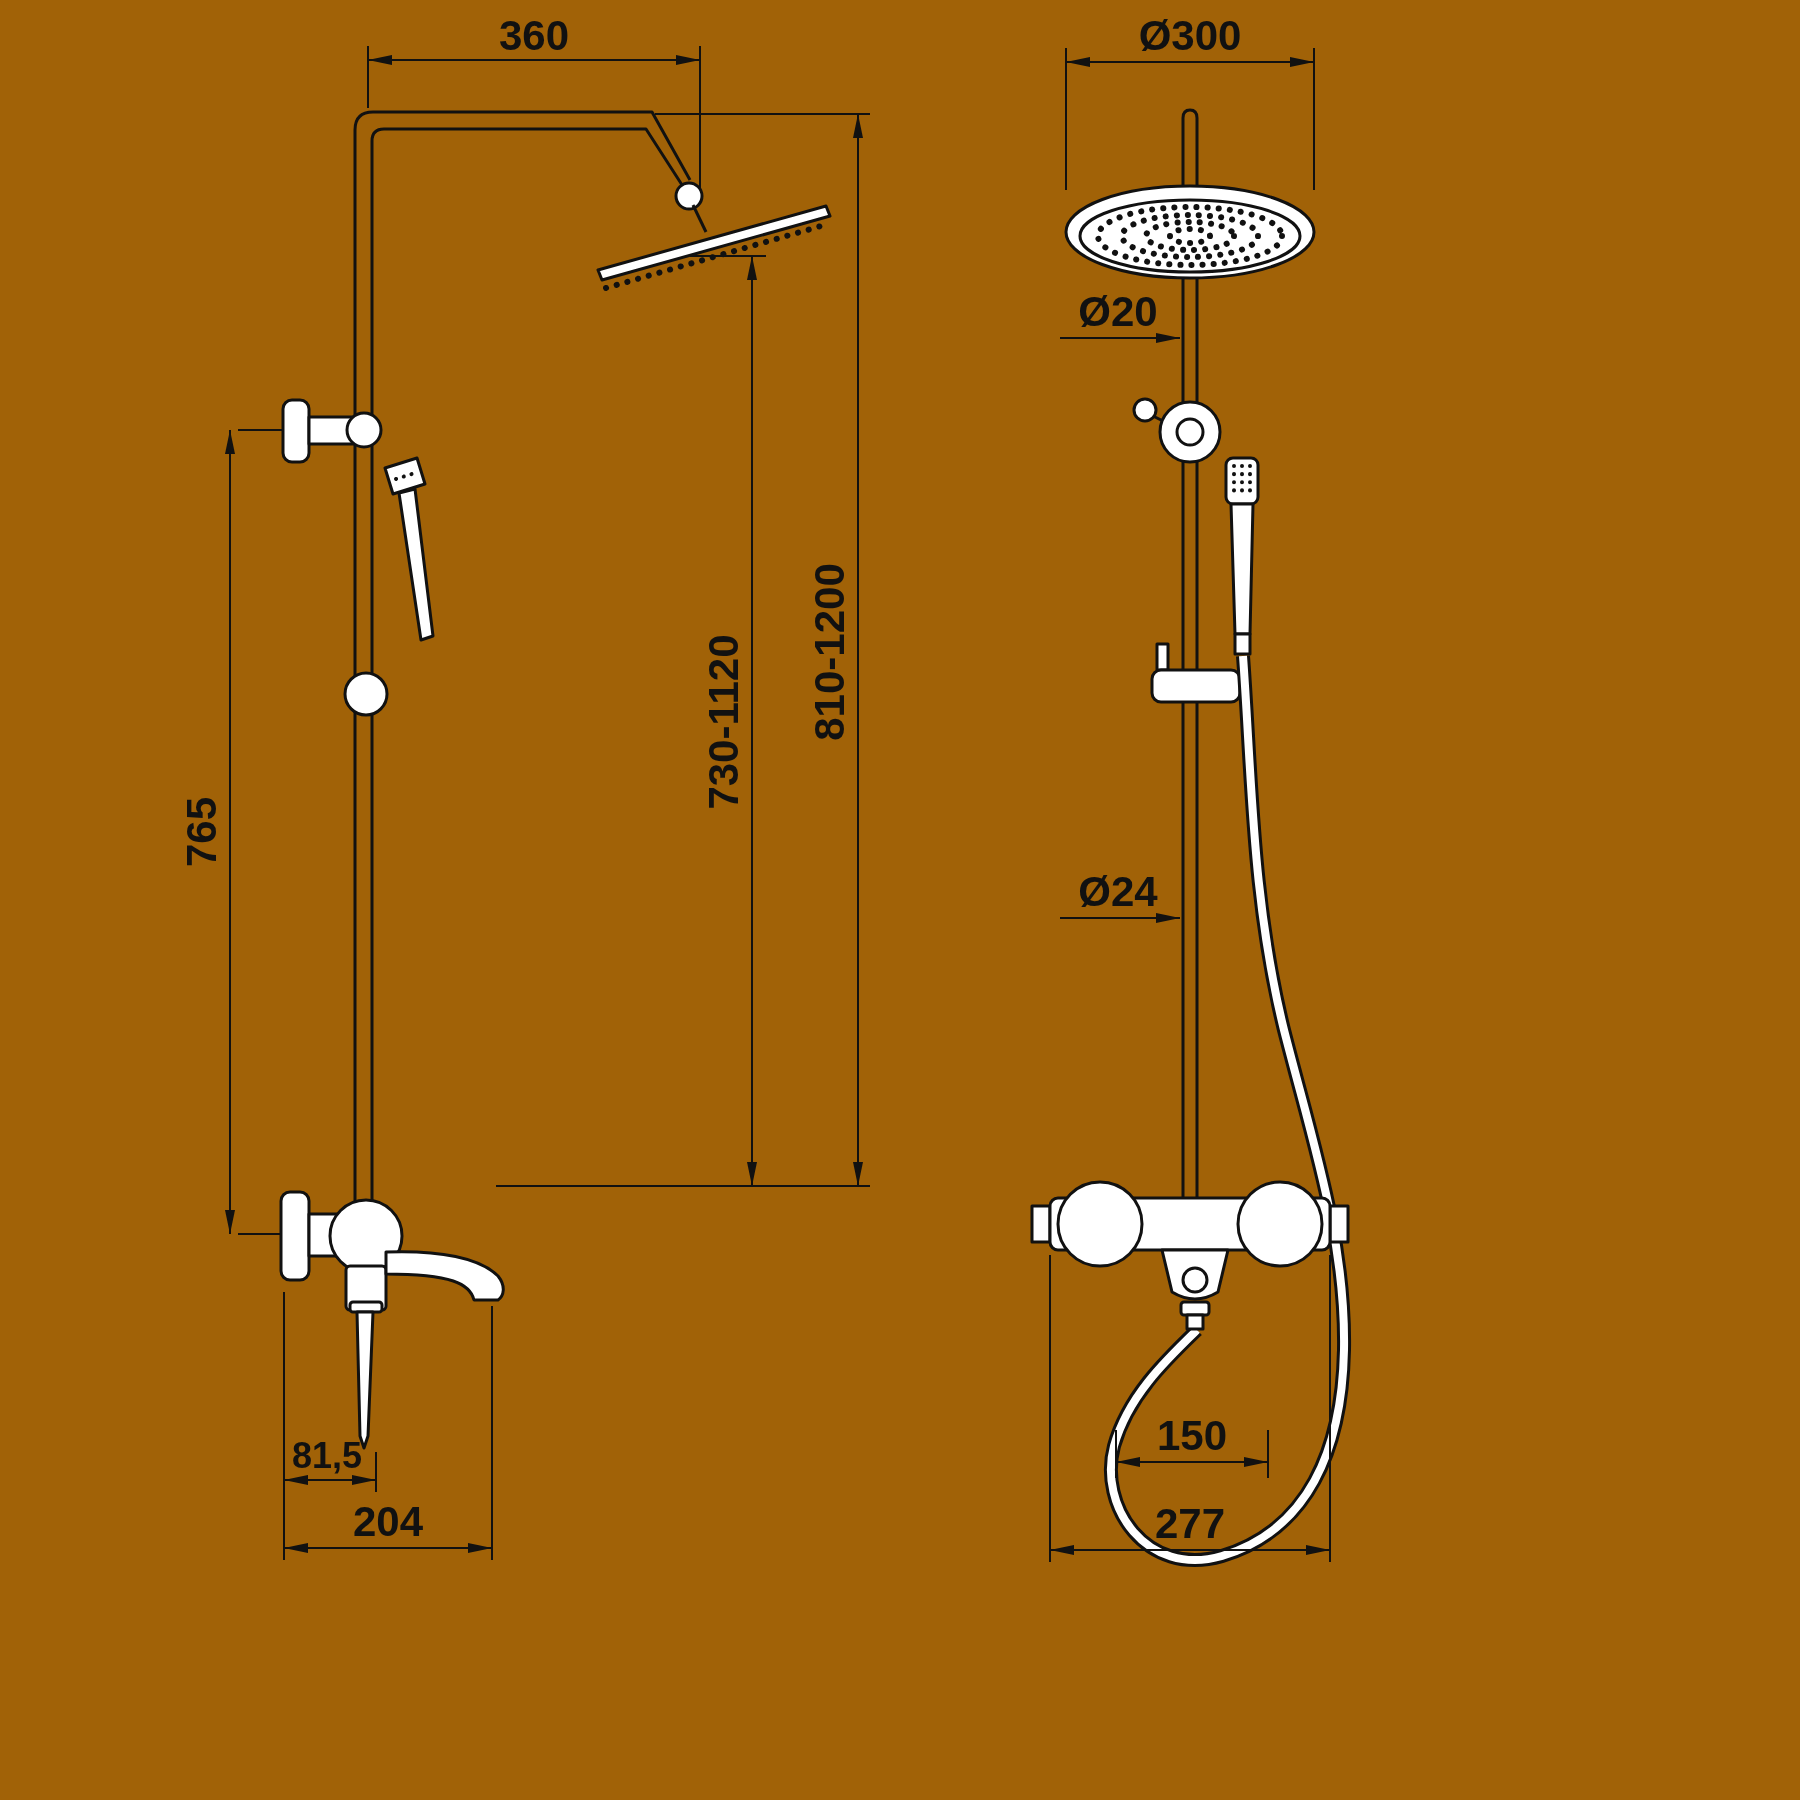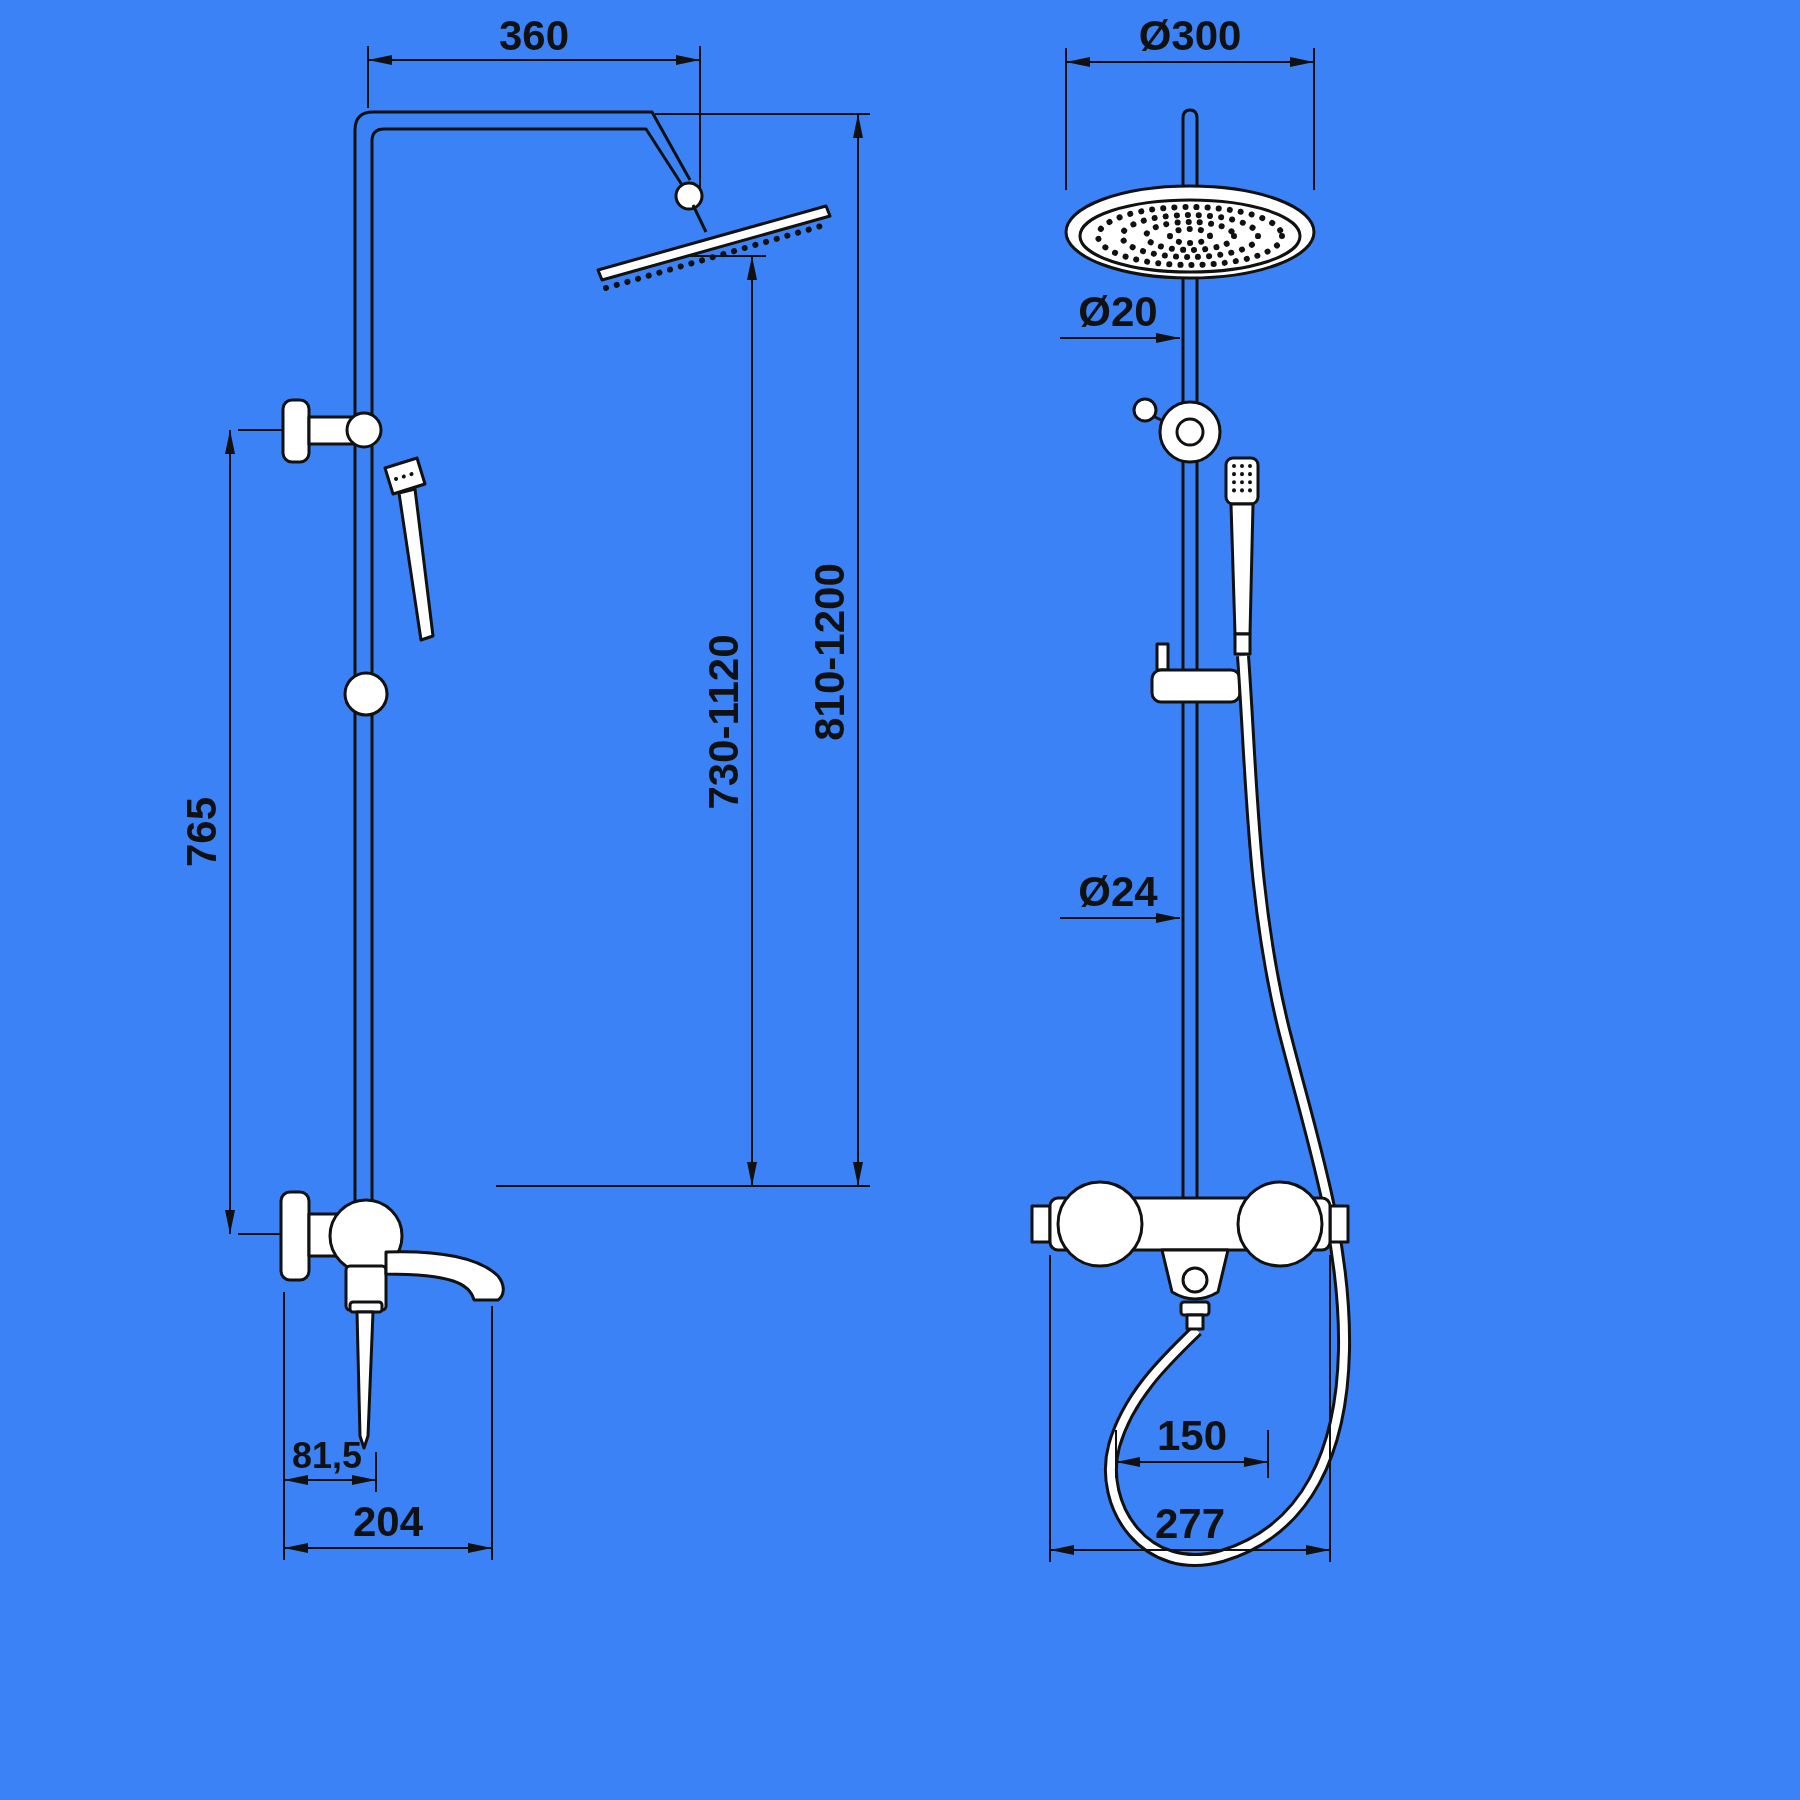--- a/index.html
+++ b/index.html
@@ -1,16 +1,16 @@
 <!DOCTYPE html>
 <html><head>
 <meta charset="utf-8">
 <style>
   html,body{margin:0;padding:0;background:#fff;}
-  .canvas{width:1800px;height:1800px;background:#3b82f6;position:relative;overflow:hidden;}
+  .canvas{width:1800px;height:1800px;background:#a16207;position:relative;overflow:hidden;}
   svg{font-family:"Liberation Sans", sans-serif;}
   .lbl{font-weight:bold;font-size:42px;fill:#111;text-anchor:middle;}
   .lbl-sm{font-weight:bold;font-size:36px;fill:#111;text-anchor:middle;}
   .ln{fill:none;stroke:#111;stroke-width:3;stroke-linejoin:round;}
   .fw{fill:#fff;stroke:#111;stroke-width:3;stroke-linejoin:round;}
   .ext{fill:none;stroke:#111;stroke-width:2;}
   .dim{fill:none;stroke:#111;stroke-width:2;marker-start:url(#arw);marker-end:url(#arw);}
   .leader{fill:none;stroke:#111;stroke-width:2;marker-end:url(#arw);}
   .dots{fill:none;stroke:#111;stroke-width:6;stroke-linecap:round;stroke-dasharray:0.1 11;}
   .dots-sm{fill:none;stroke:#111;stroke-width:4;stroke-linecap:round;stroke-dasharray:0.1 8;}

